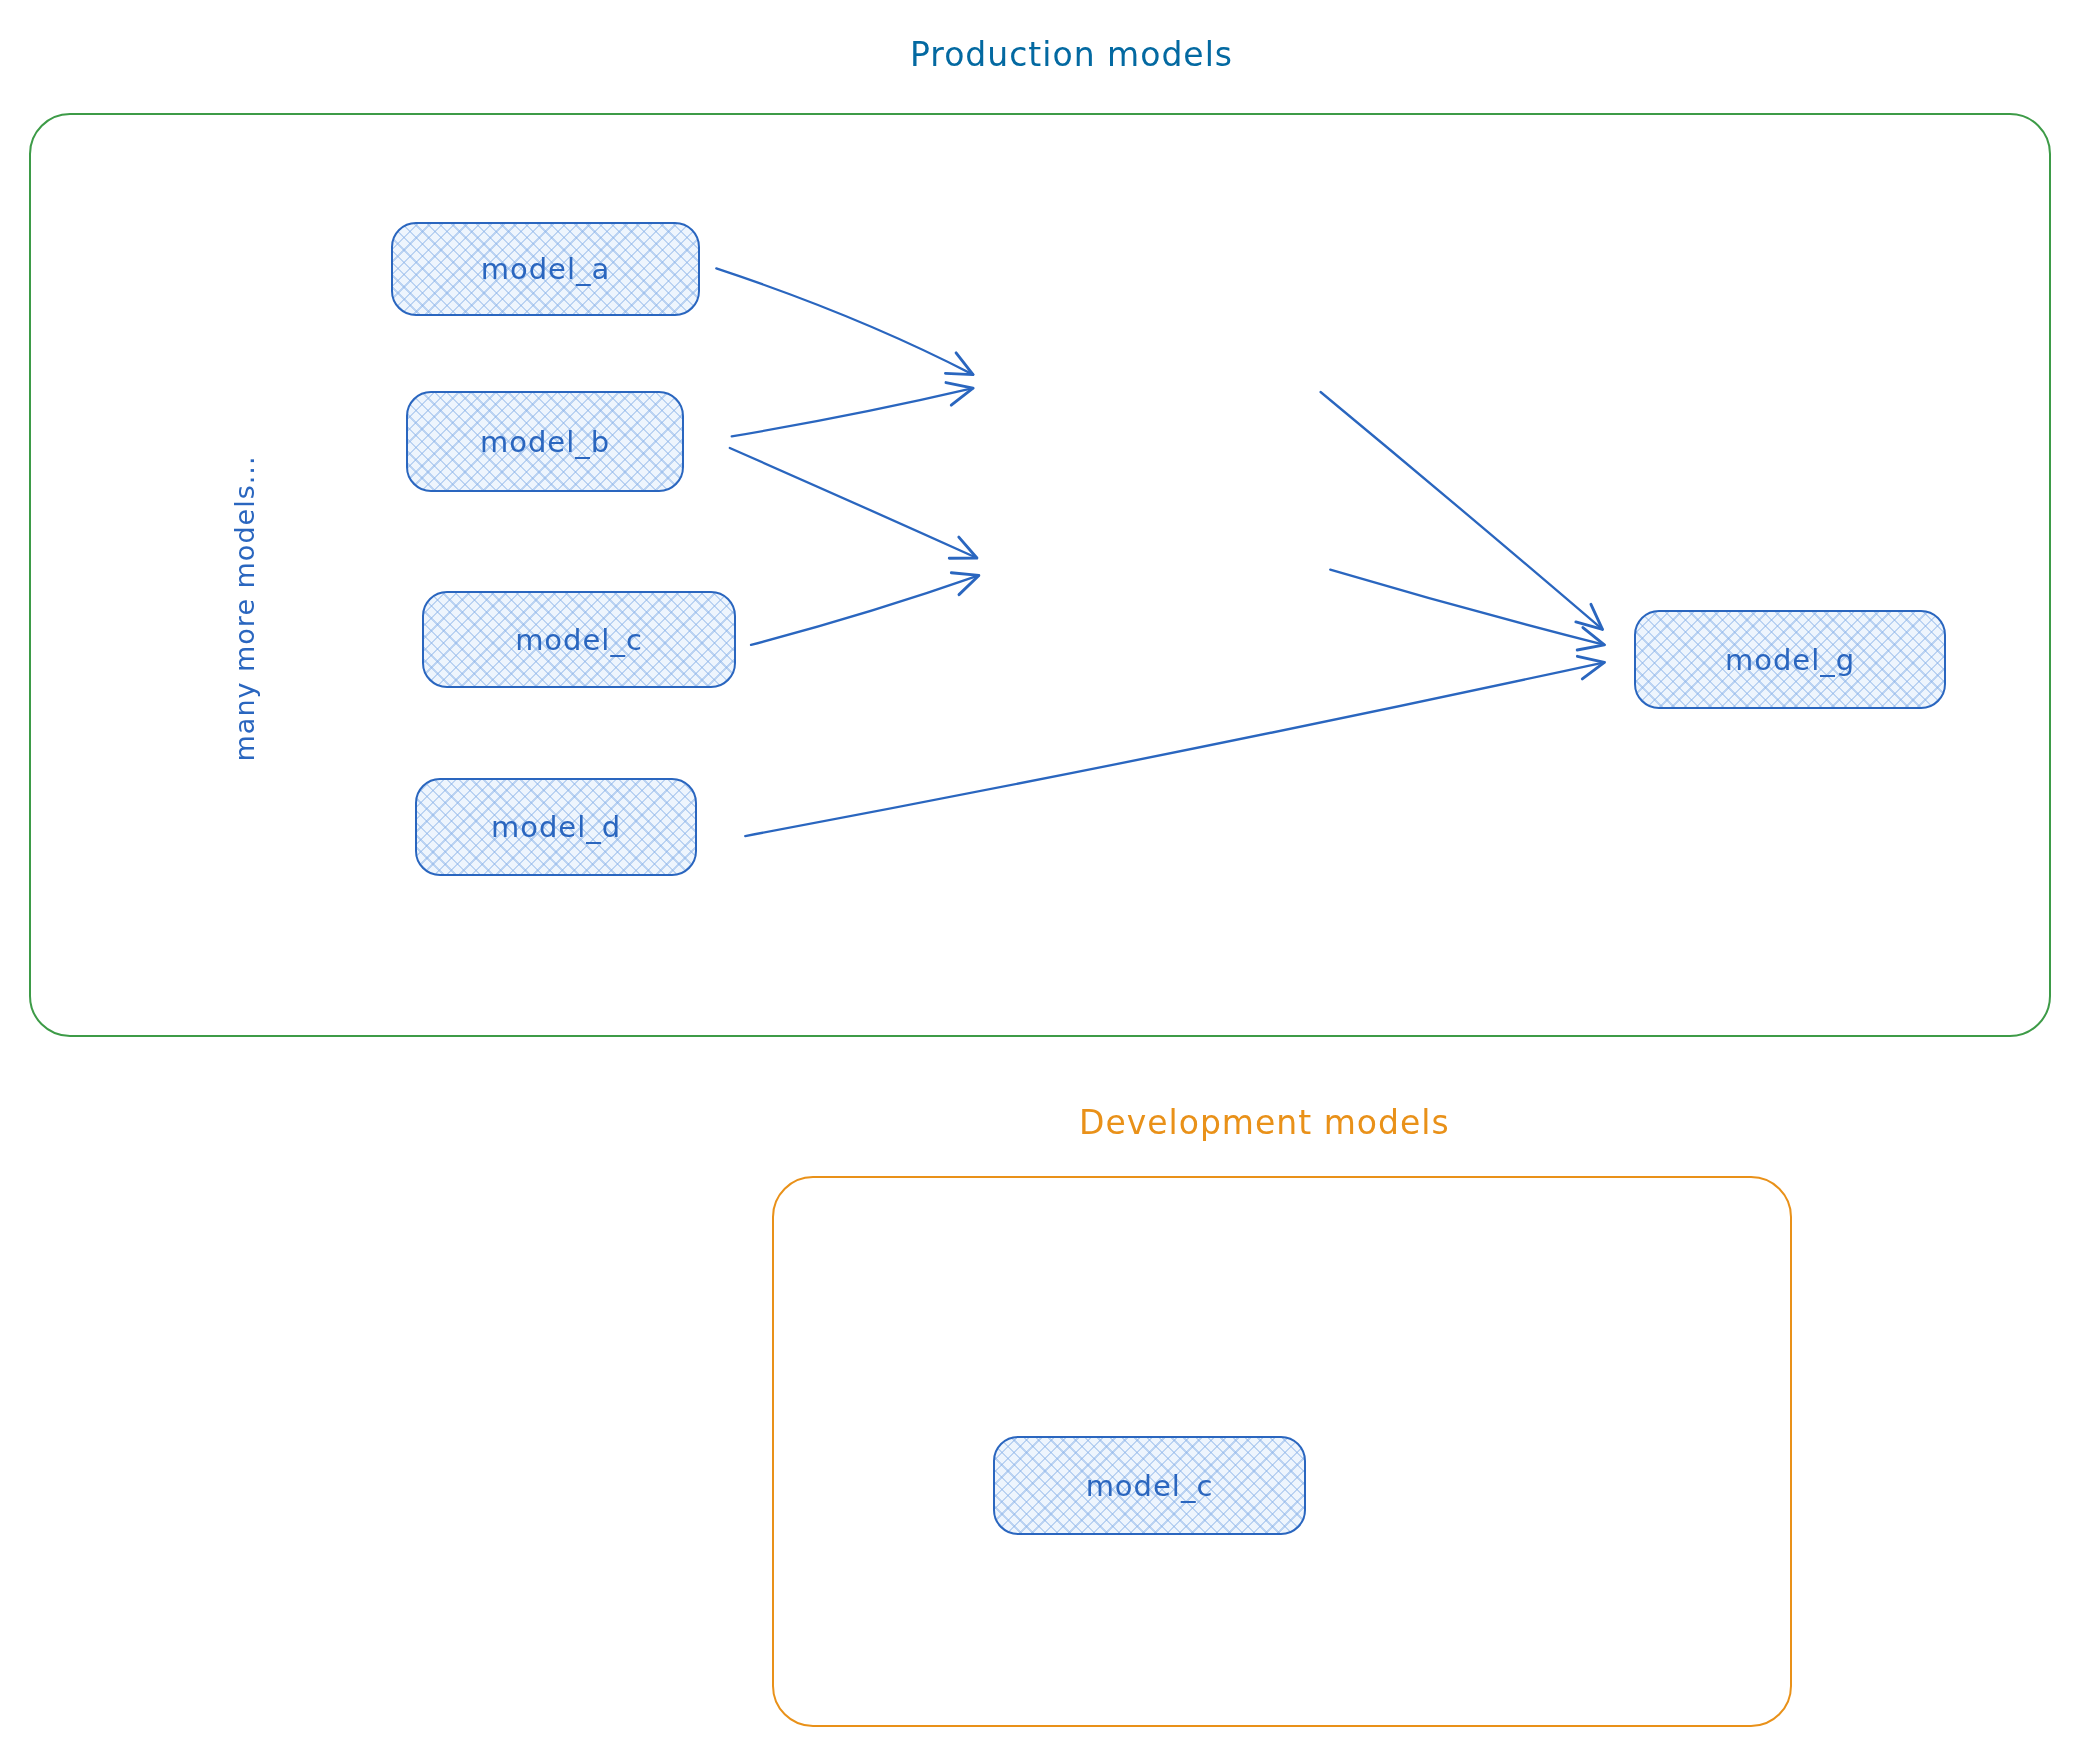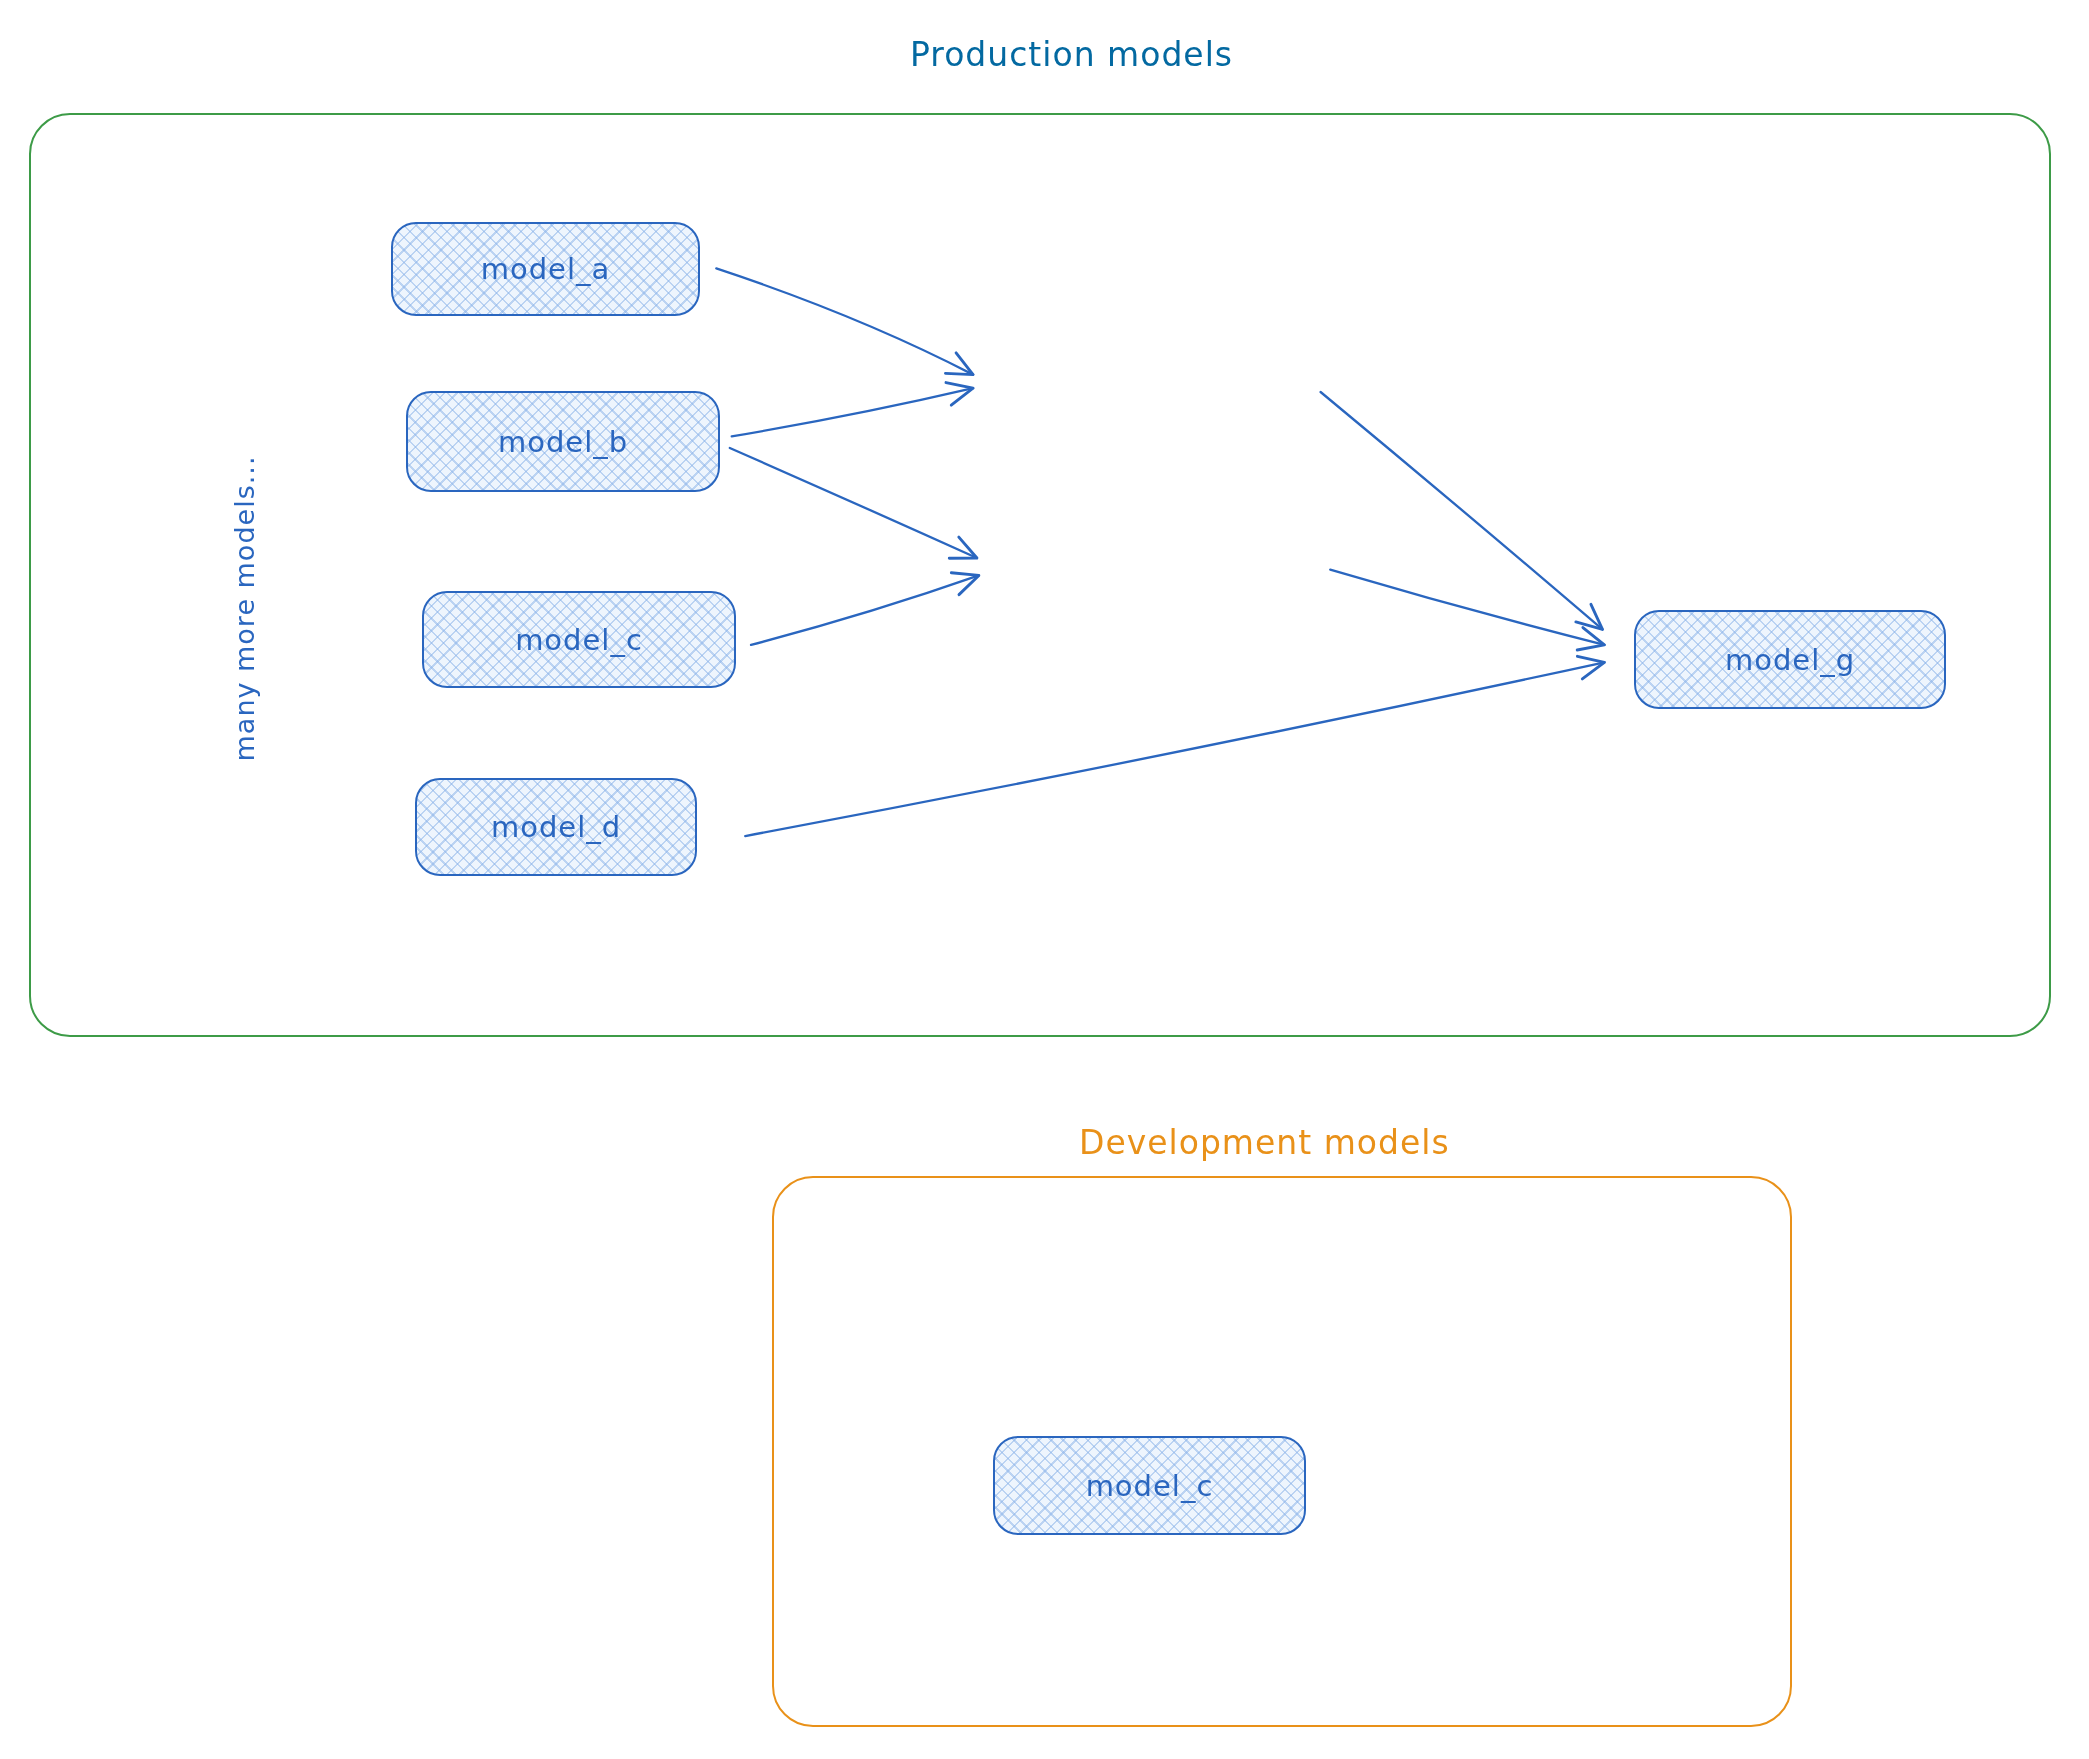--- a/index.html
+++ b/index.html
@@ -11,21 +11,21 @@
     overflow:hidden;
   }
   .section-title{
     position:absolute;
     font-size:33px;
     letter-spacing:1px;
     font-weight:400;
     white-space:nowrap;
   }
   .title-production{left:862px;top:35px;color:#0369a1;margin-left:48px;}
-  .title-development{left:1079px;top:1103px;color:#e99119;margin-top:20px;}
+  .title-development{left:1079px;top:1103px;color:#e99119;}
   .container-frame{
     position:absolute;
     border-radius:41px;
     background:transparent;
   }
   .frame-production{
     left:29px;top:113px;width:2018px;height:920px;
     border:2.9px solid #3d9b47;
   }
   .frame-development{
@@ -43,21 +43,21 @@
       repeating-linear-gradient(-45deg, rgba(137,178,232,0.50) 0 1.7px, transparent 1.7px 8.7px);
     box-sizing:border-box;
   }
   .node-label{
     color:#2a66bf;
     font-size:29px;
     letter-spacing:1px;
     white-space:nowrap;
   }
   #n-model-a{left:391px;top:222px;width:309px;height:94px;text-align:right;}
-  #n-model-b{left:406px;top:391px;width:314px;height:101px;}
+  #n-model-b{left:406px;top:391px;width:278px;height:101px;}
   #n-model-c{left:422px;top:591px;width:314px;height:97px;}
   #n-model-d{left:415px;top:778px;width:282px;height:98px;}
   #n-model-e{left:1002px;top:336px;width:311px;height:97px;}
   #n-model-f{left:1002px;top:526px;width:311px;height:97px;}
   #n-model-g{left:1634px;top:610px;width:312px;height:99px;}
   #n-model-c-dev{left:993px;top:1436px;width:313px;height:99px;}
   .rotated-note{
     position:absolute;
     left:99px;top:592px;
     width:290px;height:33px;

